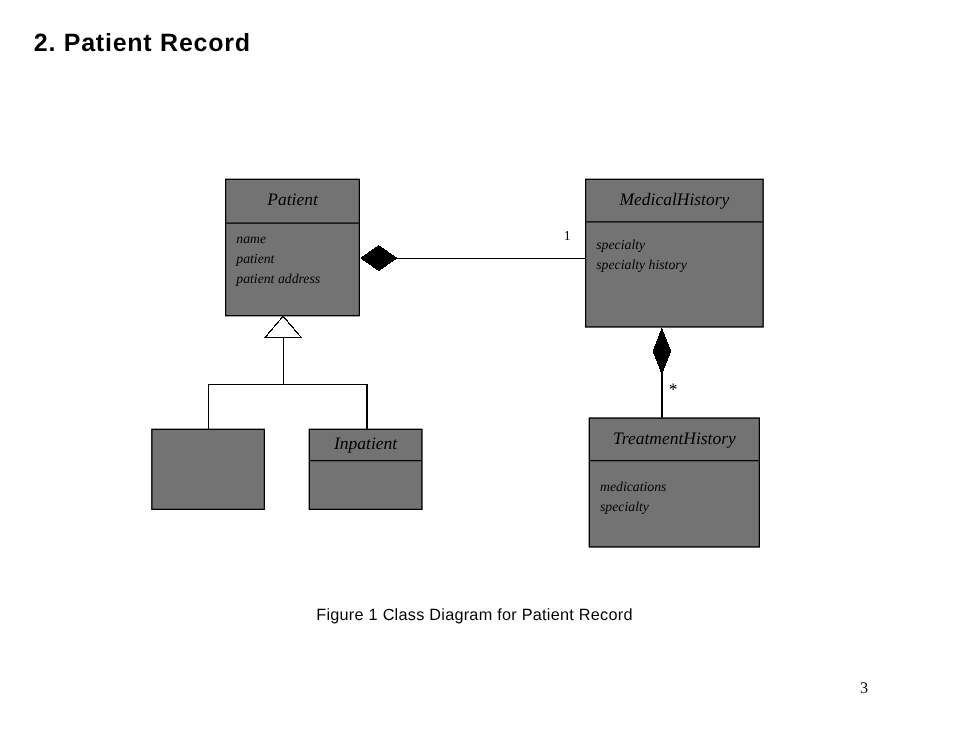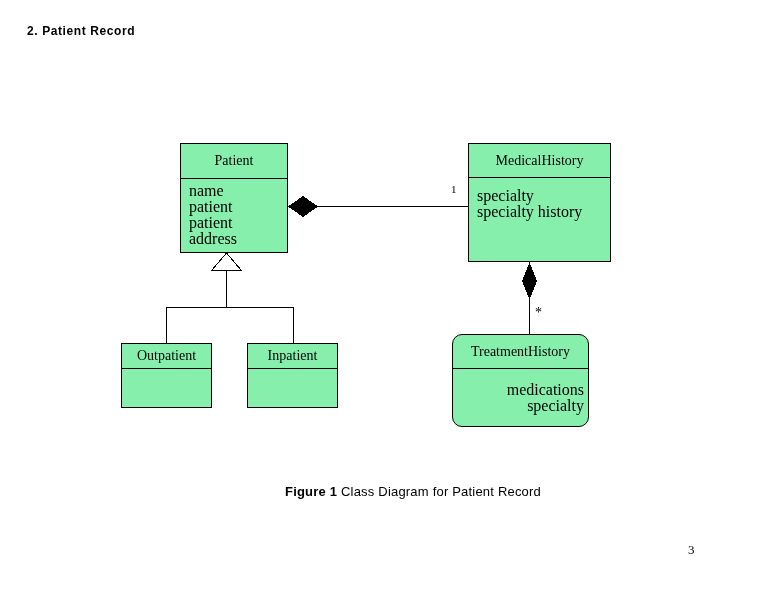--- a/index.html
+++ b/index.html
@@ -9,78 +9,79 @@
     font-family: "Liberation Serif", serif;
     color: #000000;
     position: relative;
     overflow: hidden;
   }
   .page { position: absolute; left: 0; top: 0; width: 763px; height: 590px; background: #ffffff; }
 
   .heading {
     position: absolute; left: 27px; top: 24px;
     font-family: "Liberation Sans", sans-serif;
-    font-size: 12px; font-weight: bold; letter-spacing: 0.6px;
+    font-size: 20px; font-weight: bold; letter-spacing: 0.6px;
     color: #000000; white-space: nowrap;
   }
 
   .connectors { position: absolute; left: 0; top: 0; width: 763px; height: 590px; shape-rendering: crispEdges; }
 
   .uml-class {
     position: absolute;
     border: 1px solid #000000;
-    background: #86efac;
+    background: #737373;
     box-sizing: border-box;
+    font-style: italic;
   }
   .cls-title {
     display: flex; align-items: center; justify-content: center;
     border-bottom: 1px solid #000000;
     font-size: 14px; line-height: 14px;
     box-sizing: border-box;
   }
   .cls-attrs {
-    font-size: 16px; line-height: 16px;
+    font-size: 11px; line-height: 16px;
     padding-left: 8px; padding-right: 4px;
     box-sizing: border-box;
   }
 
   .c-patient   { left: 180px; top: 143px; width: 108px; height: 110px; }
   .c-patient .cls-title { height: 35px; }
   .c-patient .cls-attrs { padding-top: 4px; }
 
   .c-medical   { left: 468px; top: 143px; width: 143px; height: 119px; }
   .c-medical .cls-title { height: 34px; }
   .c-medical .cls-attrs { padding-top: 10px; }
 
   .c-outpatient { left: 121px; top: 343px; width: 91px; height: 65px; }
   .c-outpatient .cls-title { height: 25px; }
   .c-outpatient .cls-attrs { padding-top: 13px; padding-left: 12px; }
 
   .c-inpatient  { left: 247px; top: 343px; width: 91px; height: 65px; }
   .c-inpatient .cls-title { height: 25px; }
 
-  .c-treatment  { left: 452px; top: 334px; width: 137px; height: 93px; border-radius: 10px; }
+  .c-treatment  { left: 471px; top: 334px; width: 137px; height: 104px; }
   .c-treatment .cls-title { height: 34px; }
-  .c-treatment .cls-attrs { padding-top: 13px; text-align: right; }
+  .c-treatment .cls-attrs { padding-top: 13px; }
 
   .mult {
     position: absolute;
     font-size: 12px; line-height: 12px;
     color: #000000;
   }
   .mult-one  { left: 451px; top: 183px; font-size: 11px; }
   .mult-many { left: 535px; top: 307px; font-size: 14px; }
 
   .caption {
     position: absolute; left: 253px; top: 484px;
     font-family: "Liberation Sans", sans-serif;
     font-size: 13px; letter-spacing: 0.2px;
     color: #000000; white-space: nowrap;
   }
-  .caption .cap-bold { font-weight: bold; margin-left: 32px; }
+  .caption .cap-bold { font-weight: normal; }
 
   .page-number {
     position: absolute; left: 688px; top: 542px;
     font-family: "Liberation Serif", serif;
     font-size: 13px; color: #000000;
   }
 </style>
 </head>
 <body>
 
@@ -114,21 +115,20 @@
 
   <div class="uml-class c-medical">
     <div class="cls-title">MedicalHistory</div>
     <div class="cls-attrs">
       <div>specialty</div>
       <div>specialty history</div>
     </div>
   </div>
 
   <div class="uml-class c-outpatient">
-    <div class="cls-title">Outpatient</div>
   </div>
 
   <div class="uml-class c-inpatient">
     <div class="cls-title">Inpatient</div>
     <div class="cls-attrs"></div>
   </div>
 
   <div class="uml-class c-treatment">
     <div class="cls-title">TreatmentHistory</div>
     <div class="cls-attrs">

